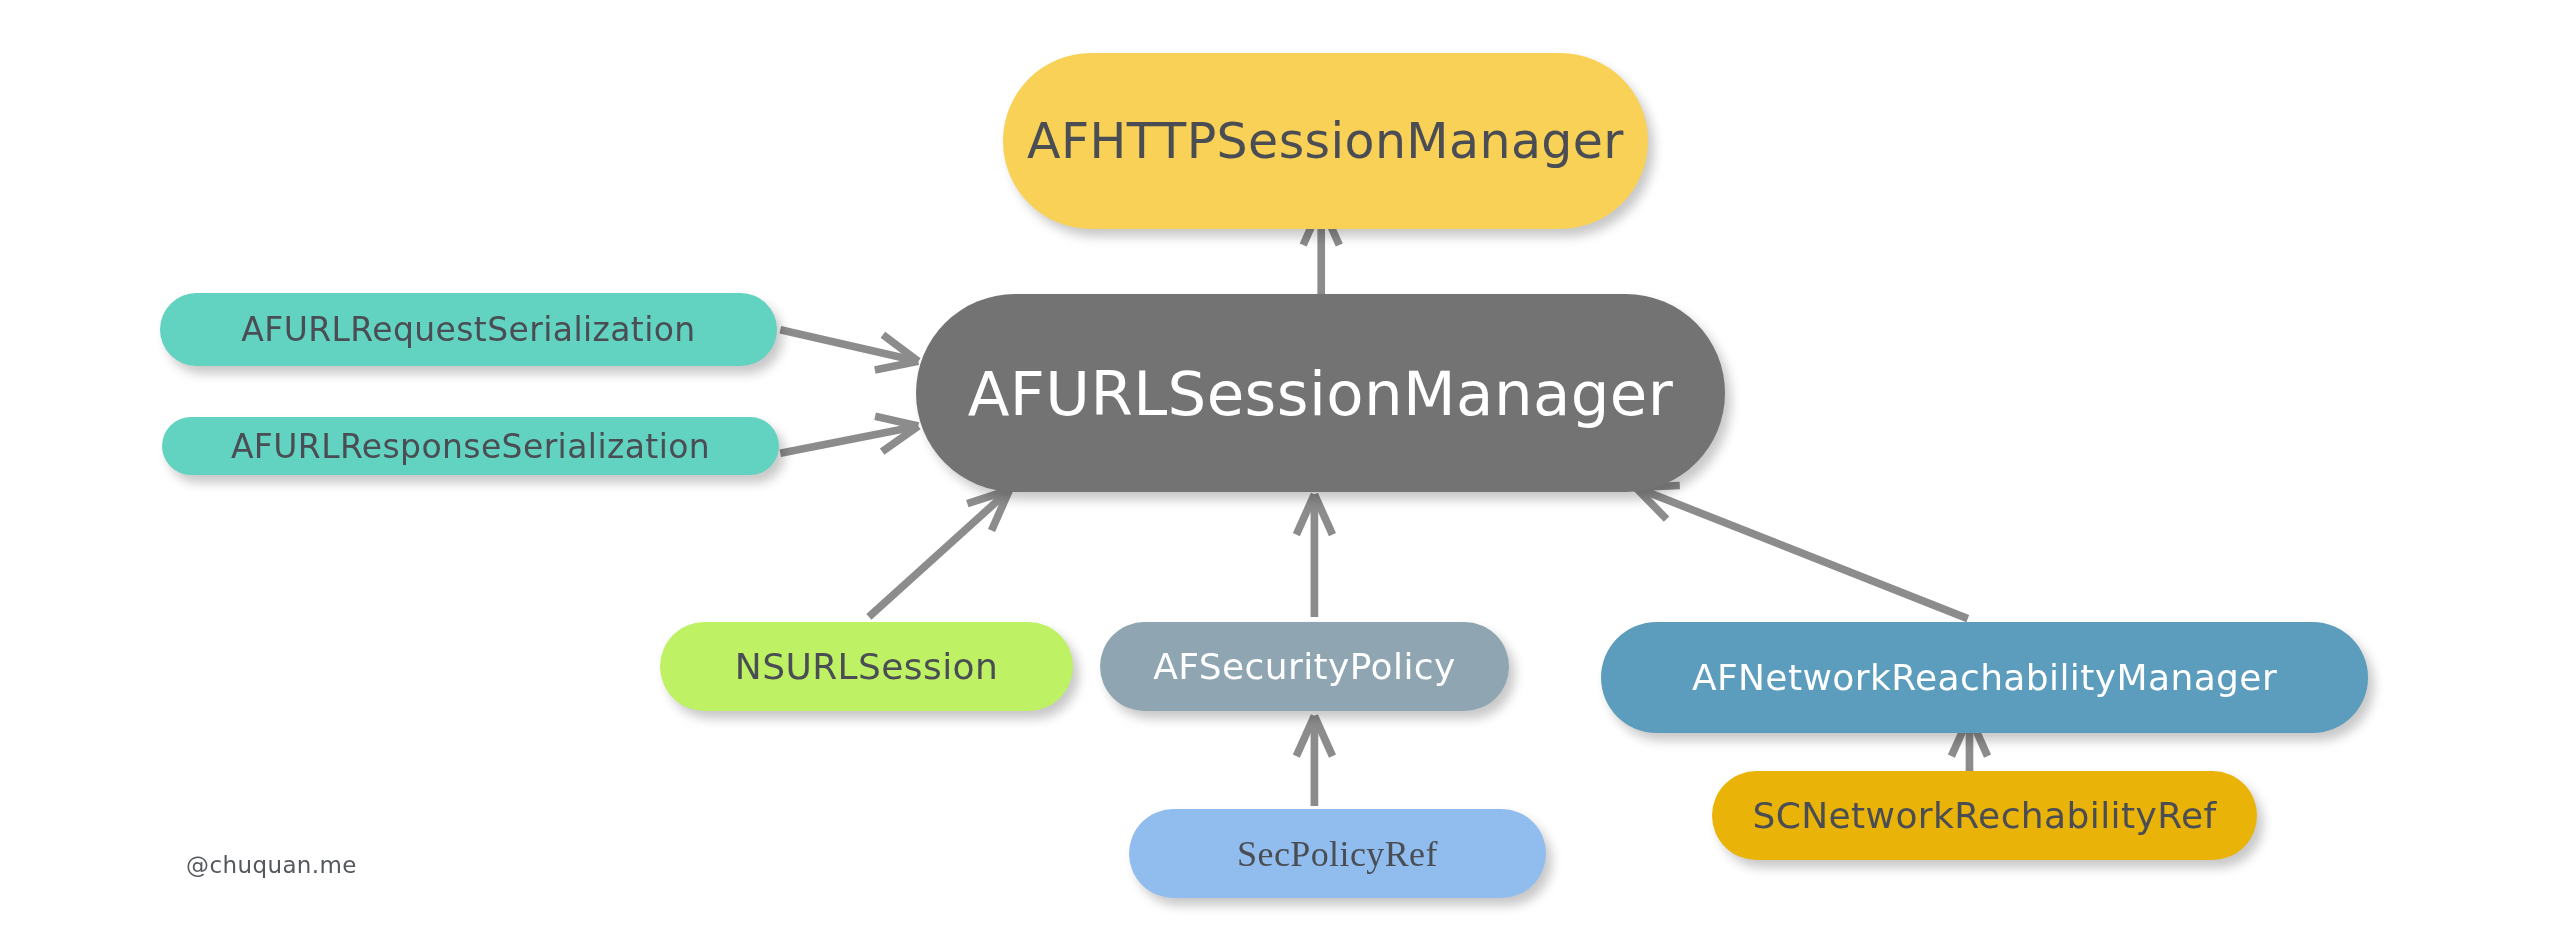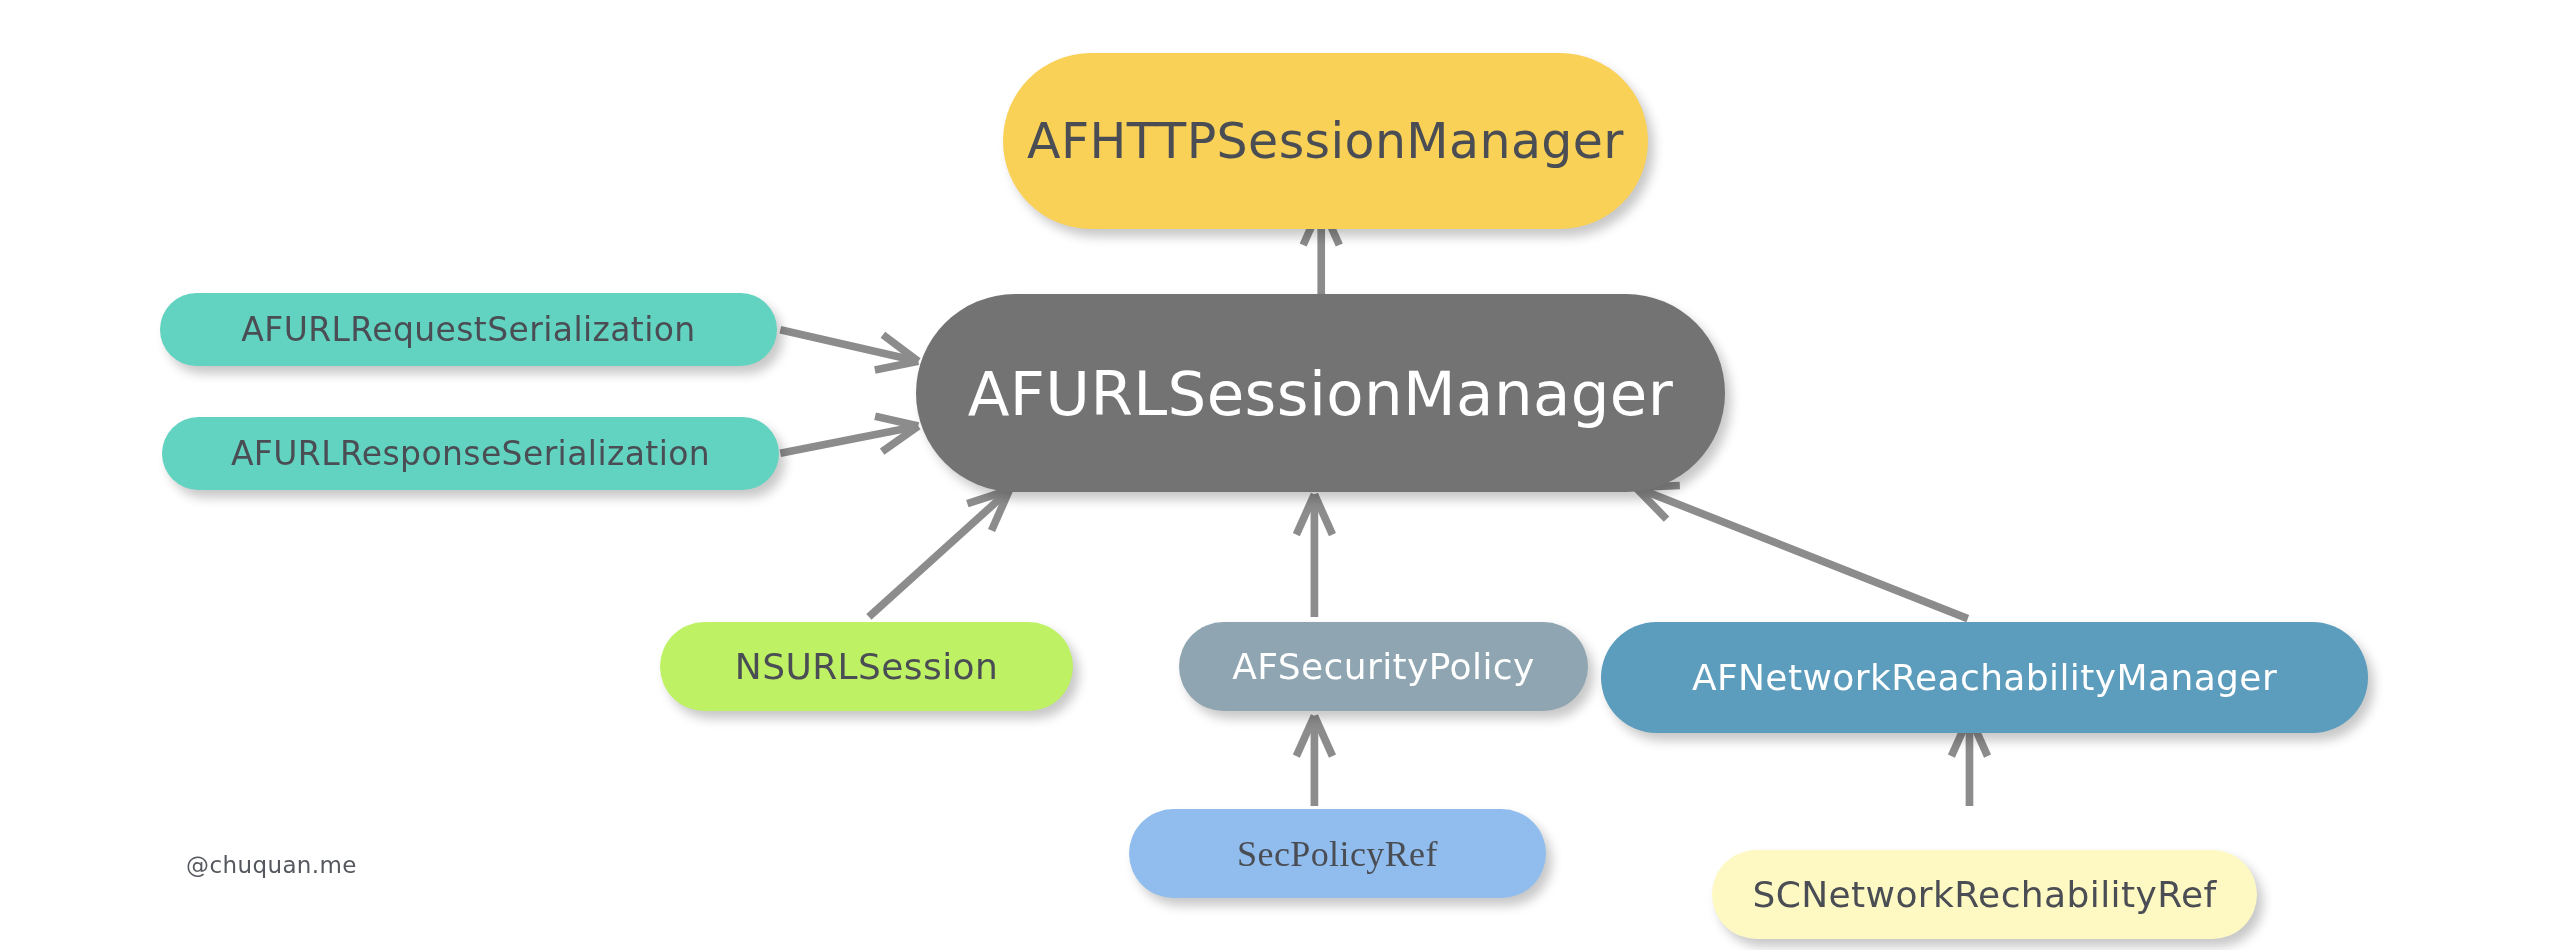--- a/index.html
+++ b/index.html
@@ -105,36 +105,36 @@
   <div id="node-layer">
       <div class="node" style="left: 1003px; top: 53px; width: 645px; height: 176px; background: rgb(249, 209, 87);">
         <span class="node-label" style="color: rgb(74, 77, 83); font-size: 49px;">AFHTTPSessionManager</span>
       </div>
       <div class="node" style="left: 916px; top: 294px; width: 809px; height: 198px; background: #737373;">
         <span class="node-label" style="color: rgb(255, 255, 255); font-size: 61px;">AFURLSessionManager</span>
       </div>
       <div class="node" style="left: 160px; top: 293px; width: 617px; height: 73px; background: rgb(98, 211, 192);">
         <span class="node-label" style="color: rgb(74, 77, 83); font-size: 33px;">AFURLRequestSerialization</span>
       </div>
-      <div class="node" style="left: 162px; top: 417px; width: 617px; height: 73px; background: rgb(98, 211, 192); align-items: center;">
+      <div class="node" style="left: 162px; top: 417px; width: 617px; height: 58px; background: rgb(98, 211, 192); align-items: center;">
         <span class="node-label" style="color: rgb(74, 77, 83); font-size: 33px;">AFURLResponseSerialization</span>
       </div>
       <div class="node" style="left: 660px; top: 622px; width: 413px; height: 89px; background: #bef264;">
         <span class="node-label" style="color: rgb(74, 77, 83); font-size: 36px;">NSURLSession</span>
       </div>
-      <div class="node" style="left: 1179px; top: 622px; width: 409px; height: 89px; background: rgb(143, 166, 178);">
+      <div class="node" style="left: 1100px; top: 622px; width: 409px; height: 89px; background: rgb(143, 166, 178);">
         <span class="node-label" style="color: rgb(255, 255, 255); font-size: 36px;">AFSecurityPolicy</span>
       </div>
       <div class="node" style="left: 1601px; top: 622px; width: 767px; height: 111px; background: rgb(92, 156, 188);">
         <span class="node-label" style="color: rgb(255, 255, 255); font-size: 36px;">AFNetworkReachabilityManager</span>
       </div>
       <div class="node" style="left: 1129px; top: 809px; width: 417px; height: 89px; background: rgb(144, 189, 238);">
         <span class="node-label" style="color: rgb(74, 77, 83); font-size: 36px; font-family: Liberation Serif, serif;">SecPolicyRef</span>
       </div>
-      <div class="node" style="left: 1712px; top: 850px; width: 545px; height: 89px; background: #fef9c3;">
+      <div class="node" style="left: 1712px; top: 771px; width: 545px; height: 89px; background: #eab308;">
         <span class="node-label" style="color: rgb(74, 77, 83); font-size: 36px;">SCNetworkRechabilityRef</span>
       </div>
     </div>
 
   <div class="watermark" style="left:186px; top:852px;">@chuquan.me</div>
 
 </div>
 
 
 </body></html>

